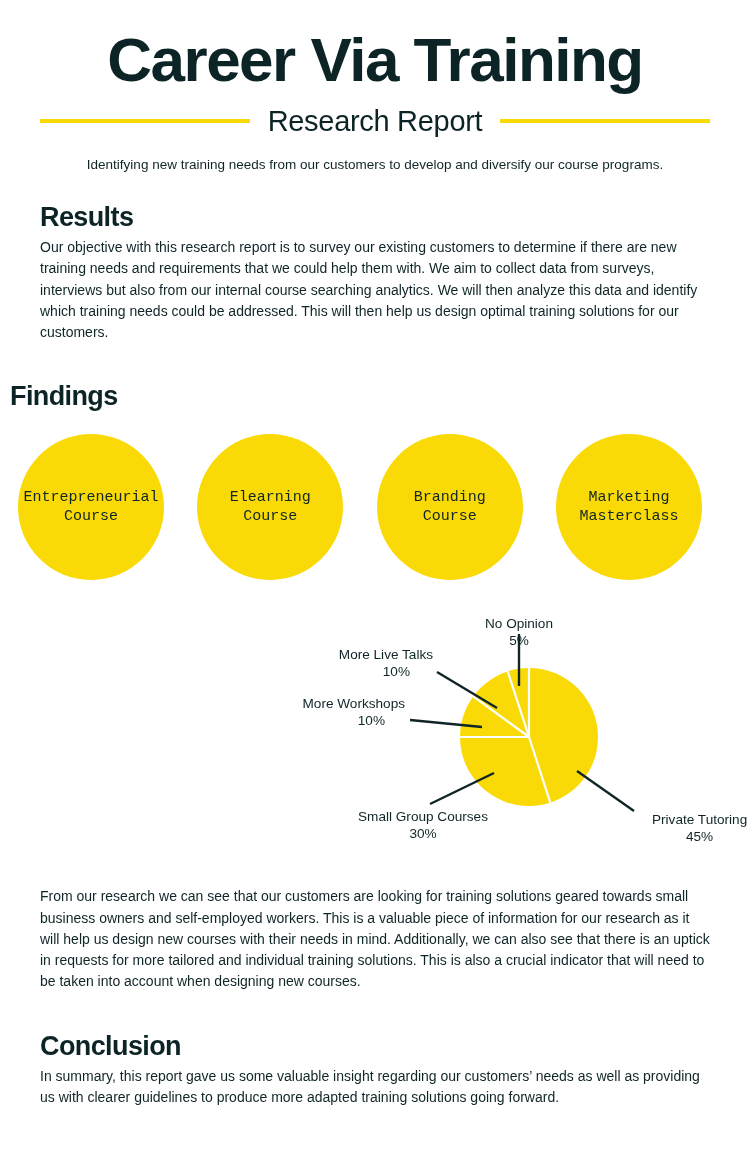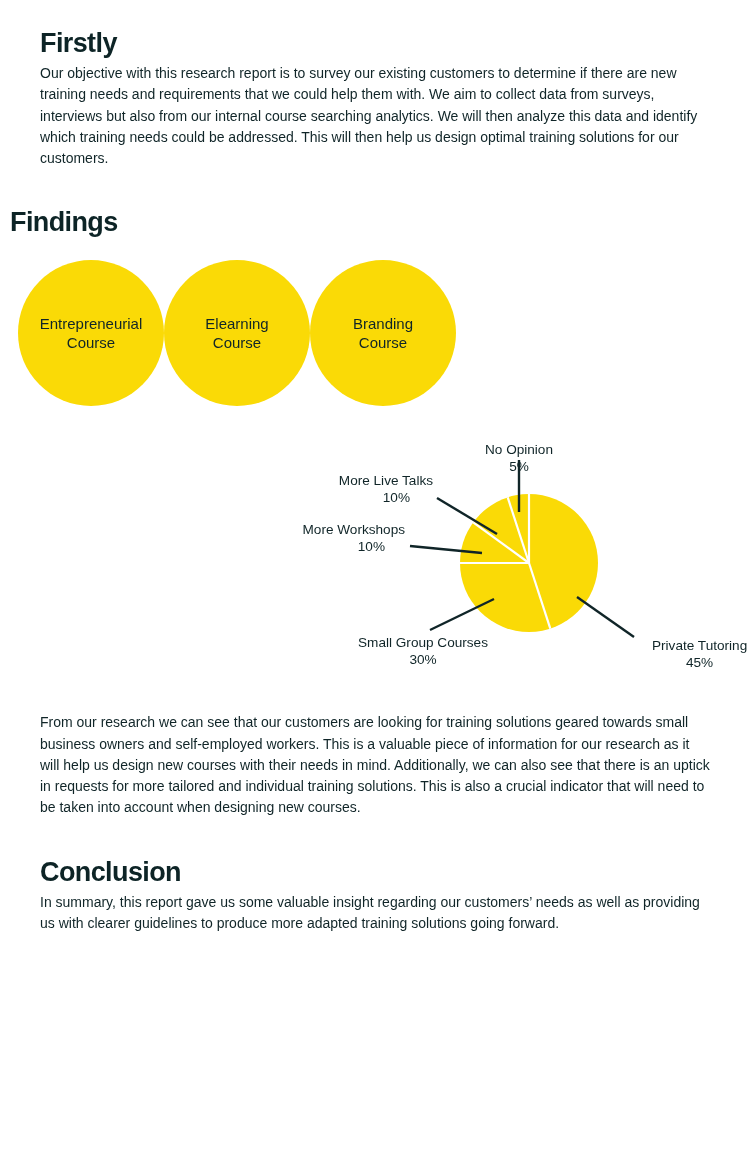--- a/index.html
+++ b/index.html
@@ -90,23 +90,24 @@
     color: #102528;
   }
 
   #overview-section { margin-top: 28px; }
   #findings-section { margin-top: 38px; padding-left: 10px; }
   #findings-section .body-text { padding-left: 6px; margin-top: 4px; }
 
   
   .circle-row {
     display: flex;
-    justify-content: flex-start;
+    justify-content: space-between;
     margin-top: 22px;
     padding: 0 8px;
+    font-family: Liberation Mono, monospace;
   }
 
   .keyword-circle {
     width: 146px;
     height: 146px;
     border-radius: 50%;
     background: #fada06;
     display: flex;
     align-items: center;
     justify-content: center;
@@ -156,23 +157,34 @@
 
   
   #results-section { margin-top: 30px; }
   #conclusion-section { margin-top: 38px; }
 </style>
 </head>
 <body>
 
 <div class="page">
 
+  <div class="header">
+    <div class="main-title">Career Via Training</div>
+
+    <div class="subtitle-row">
+      <div class="rule"></div>
+      <div class="subtitle">Research Report</div>
+      <div class="rule"></div>
+    </div>
+
+    <div class="tagline">Identifying new training needs from our customers to develop and diversify our course programs.</div>
+  </div>
 
   <div class="section" id="overview-section">
-    <div class="section-heading">Firstly</div>
+    <div class="section-heading">Results</div>
     <div class="body-text">Our objective with this research report is to survey our existing customers to determine if there are new training needs and requirements that we could help them with. We aim to collect data from surveys, interviews but also from our internal course searching analytics. We will then analyze this data and identify which training needs could be addressed. This will then help us design optimal training solutions for our customers.</div>
   </div>
 
   <div class="section" id="findings-section">
     <div class="section-heading">Findings</div>
 
     <div class="circle-row">
       <div class="keyword-circle">
         <div class="circle-label">
           <span>Entrepreneurial</span><br>
@@ -182,20 +194,26 @@
       <div class="keyword-circle">
         <div class="circle-label">
           <span>Elearning</span><br>
           <span>Course</span>
         </div>
       </div>
       <div class="keyword-circle">
         <div class="circle-label">
           <span>Branding</span><br>
           <span>Course</span>
+        </div>
+      </div>
+      <div class="keyword-circle">
+        <div class="circle-label">
+          <span>Marketing</span><br>
+          <span>Masterclass</span>
         </div>
       </div>
     </div>
   </div>
 
   <div class="survey-block">
 
 
     <div class="pie-wrap">
       <svg class="pie-svg" width="460" height="250" viewBox="0 0 460 250">

